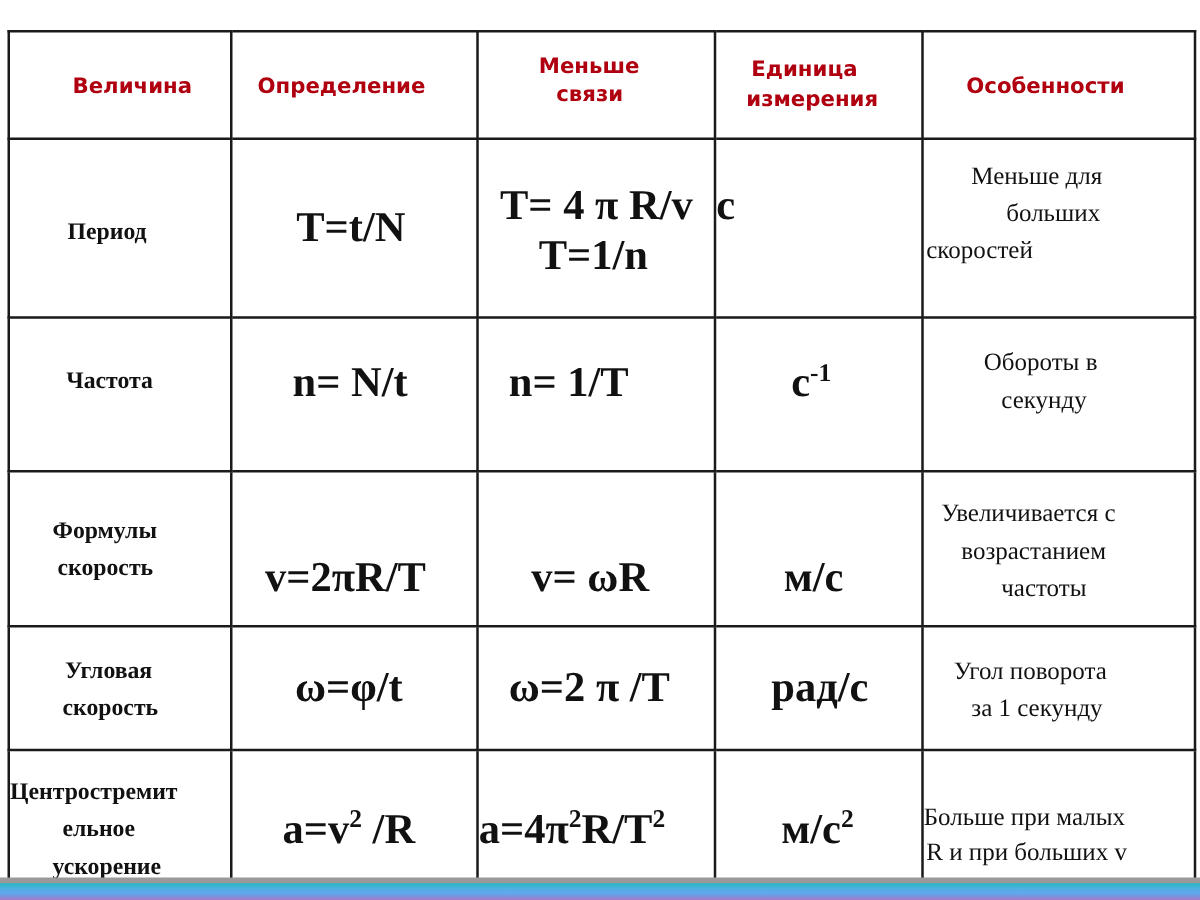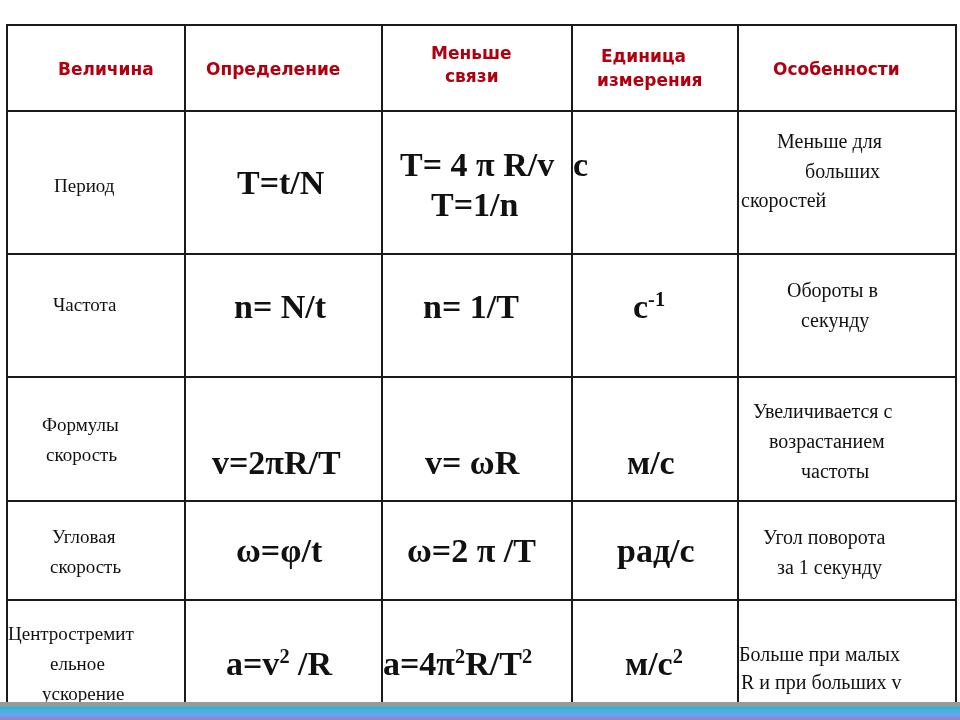--- a/index.html
+++ b/index.html
@@ -1,21 +1,21 @@
 <!DOCTYPE html>
 <html><head>
 <meta charset="utf-8">
 <style>
   html, body { margin:0; padding:0; }
   body { width:960px; height:720px; background:#ffffff; position:relative; overflow:hidden; }
   .tbl { position:absolute; left:6px; top:24px; width:949px; height:676px; border-collapse:collapse; table-layout:fixed; }
   .tbl td { border:2px solid #1a1a1a; padding:0; position:relative; vertical-align:middle; }
   .hdr { font-family:"DejaVu Sans", sans-serif; font-weight:bold; color:#b00010; font-size:17px; }
   .serif { font-family:"Liberation Serif", serif; color:#111; }
-  .name { font-size:19px; text-align:right; line-height:26px; }
+  .name { font-size:19px; text-align:right; line-height:26px;font-weight:bold; }
   .big { font-family:"Liberation Serif", serif; font-weight:bold; font-size:34px; color:#111; }
   .note { font-family:"Liberation Serif", serif; font-size:20px; color:#111; text-align:left; line-height:30px; }
   .abs { position:absolute; white-space:nowrap; }
   sup { font-size:60%; vertical-align:super; line-height:0; }
   .band { position:absolute; left:0; top:702px; width:960px; height:18px;
           background:linear-gradient(to bottom, #9a9a9a 0px, #9a9a9a 4px, #2bb6c9 5px, #4fb0e0 9px, #62a6ec 13px, #8a88d8 16px, #a27ec8 18px); }
 </style>
 </head>
 <body>
 
@@ -71,21 +71,21 @@
   </tr>
 
   <tr style="height:123px">
     <td>
       <span class="serif name abs" style="left:45px;top:37px">Частота</span>
     </td>
     <td>
       <span class="big abs" style="left:48px;top:33px">n= N/t</span>
     </td>
     <td>
-      <span class="big abs" style="left:40px;top:33px">n= 1/T</span>
+      <span class="big abs" style="left:24px;top:33px">n= 1/T</span>
     </td>
     <td>
       <span class="big abs" style="left:60px;top:33px"><span>c</span><sup>-1</sup></span>
     </td>
     <td>
       <span class="note abs" style="left:48px;top:20px">Обороты в</span>
       <span class="note abs" style="left:62px;top:50px">секунду</span>
     </td>
   </tr>
 

